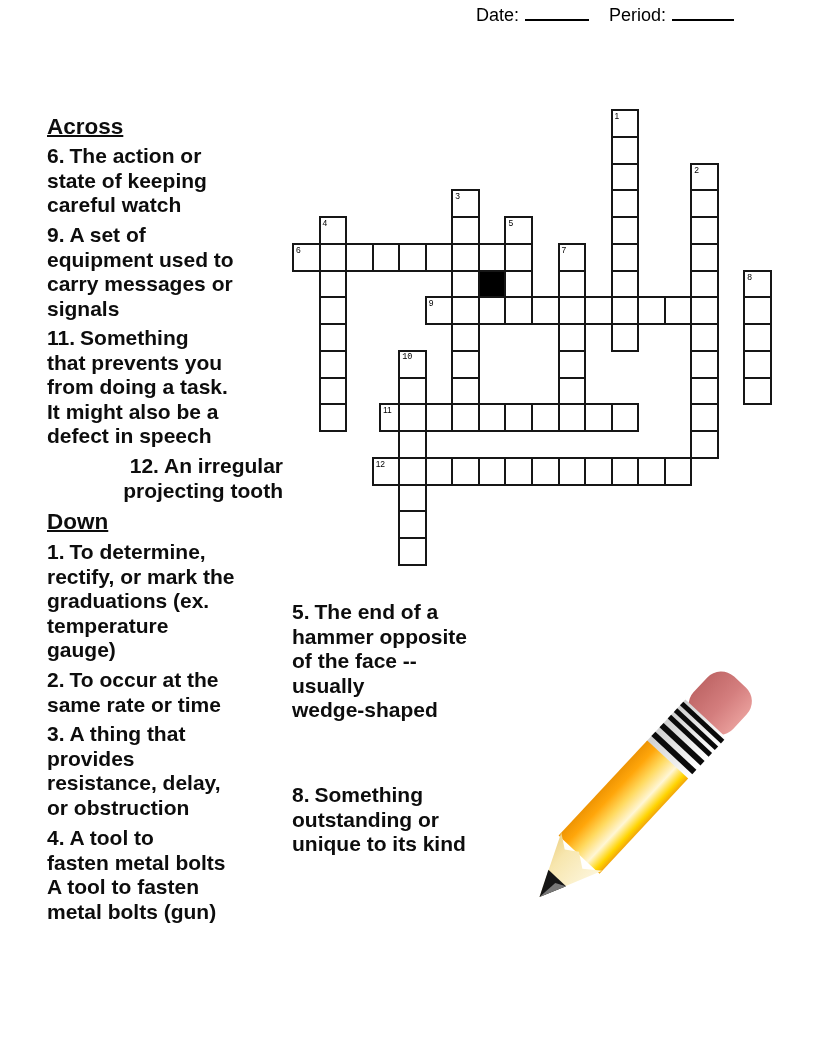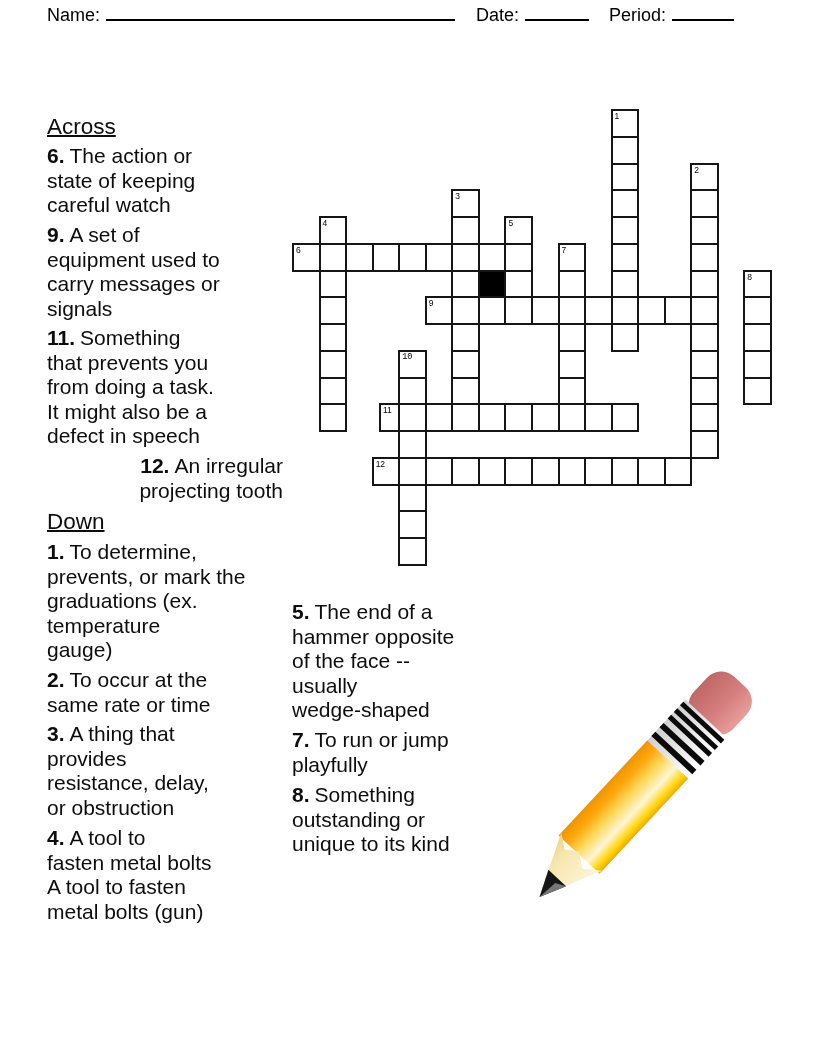--- a/index.html
+++ b/index.html
@@ -11,43 +11,40 @@
   .hlabel{font-size:18px;color:#000;}
   .hline{display:inline-block;border-bottom:2px solid #000;height:15px;margin-left:6px;vertical-align:baseline;}
 
   
   #title{position:absolute;top:42px;left:0;width:816px;text-align:center;
          font-family:"DejaVu Serif",serif;font-weight:bold;font-size:42px;line-height:52px;
          color:#ffffff;-webkit-text-stroke:2.2px #000;letter-spacing:1px;
          text-shadow:3px 4px 1px #8f8f8f;}
 
   
-  .sect{position:absolute;font-size:22.5px;line-height:27px;font-weight:normal;
+  .sect{position:absolute;font-size:22.5px;line-height:27px;font-weight:bold;
         text-decoration:underline;text-decoration-thickness:2px;}
   .clue{position:absolute;font-size:21px;line-height:24.5px;}
   .cnum{font-weight:bold;margin-right:5px;}
-  .ctext{white-space:pre-line;}
+  .ctext{white-space:pre-line;font-weight:bold;}
 
   
   #grid{position:absolute;left:292px;top:109px;width:482px;height:460px;}
   .cell{position:absolute;width:28.6px;height:28.8px;box-sizing:border-box;
         border:2px solid #161616;background:#ffffff;}
   .cell.black{background:#000000;}
   .cellnum{display:block;font-size:8.5px;line-height:9px;padding:1px 0 0 2px;color:#000;}
 
   
   #pencil{position:absolute;left:516px;top:634px;}
 </style>
 </head>
 <body>
 <div id="page">
 
-  <div class="hgroup" style="left:47px;">
-    <span class="hlabel">Name:</span><span class="hline" style="width:349px;"></span>
-  </div>
   <div class="hgroup" style="left:476px;">
     <span class="hlabel">Date:</span><span class="hline" style="width:64px;"></span>
   </div>
   <div class="hgroup" style="left:609px;">
     <span class="hlabel">Period:</span><span class="hline" style="width:62px;"></span>
   </div>
 
 
   <div class="sect" style="left:47px;top:113px;">Across</div>
 
@@ -71,21 +68,21 @@
   </div>
   <div class="clue" style="left:47px;top:454px;width:236px;text-align:right;">
     <span class="cnum">12.</span><span class="ctext">An irregular
 projecting tooth</span>
   </div>
 
   <div class="sect" style="left:47px;top:508px;">Down</div>
 
   <div class="clue" style="left:47px;top:540px;width:240px;">
     <span class="cnum">1.</span><span class="ctext">To determine,
-prevents, or mark the
+rectify, or mark the
 graduations (ex.
 temperature
 gauge)</span>
   </div>
   <div class="clue" style="left:47px;top:668px;width:240px;">
     <span class="cnum">2.</span><span class="ctext">To occur at the
 same rate or time</span>
   </div>
   <div class="clue" style="left:47px;top:722px;width:240px;">
     <span class="cnum">3.</span><span class="ctext">A thing that
@@ -99,24 +96,20 @@
 A tool to fasten
 metal bolts (gun)</span>
   </div>
 
   <div class="clue" style="left:292px;top:600px;width:220px;">
     <span class="cnum">5.</span><span class="ctext">The end of a
 hammer opposite
 of the face --
 usually
 wedge-shaped</span>
-  </div>
-  <div class="clue" style="left:292px;top:728px;width:220px;">
-    <span class="cnum">7.</span><span class="ctext">To run or jump
-playfully</span>
   </div>
   <div class="clue" style="left:292px;top:783px;width:220px;">
     <span class="cnum">8.</span><span class="ctext">Something
 outstanding or
 unique to its kind</span>
   </div>
 
   <div id="grid">
       <div class="cell" style="left: 318.6px; top: 0px;">
         <span class="cellnum">1</span>

